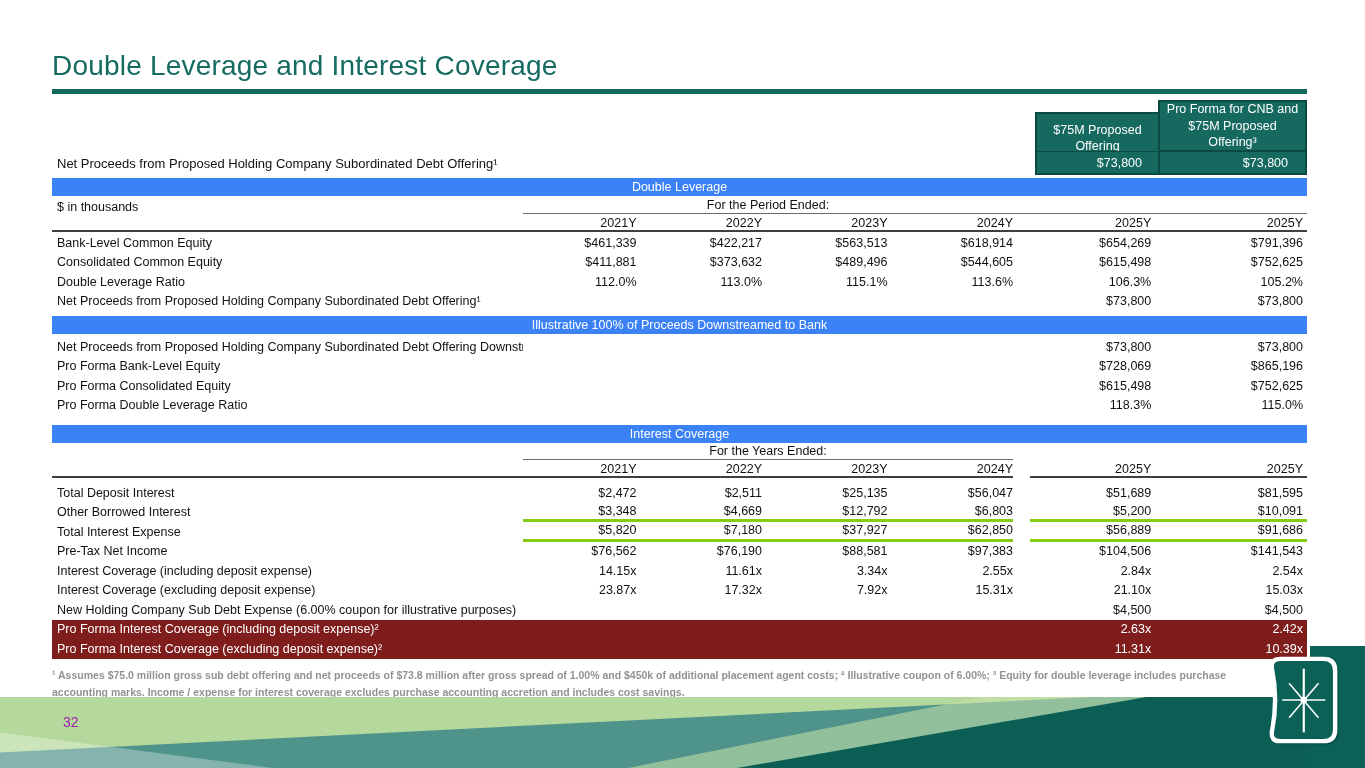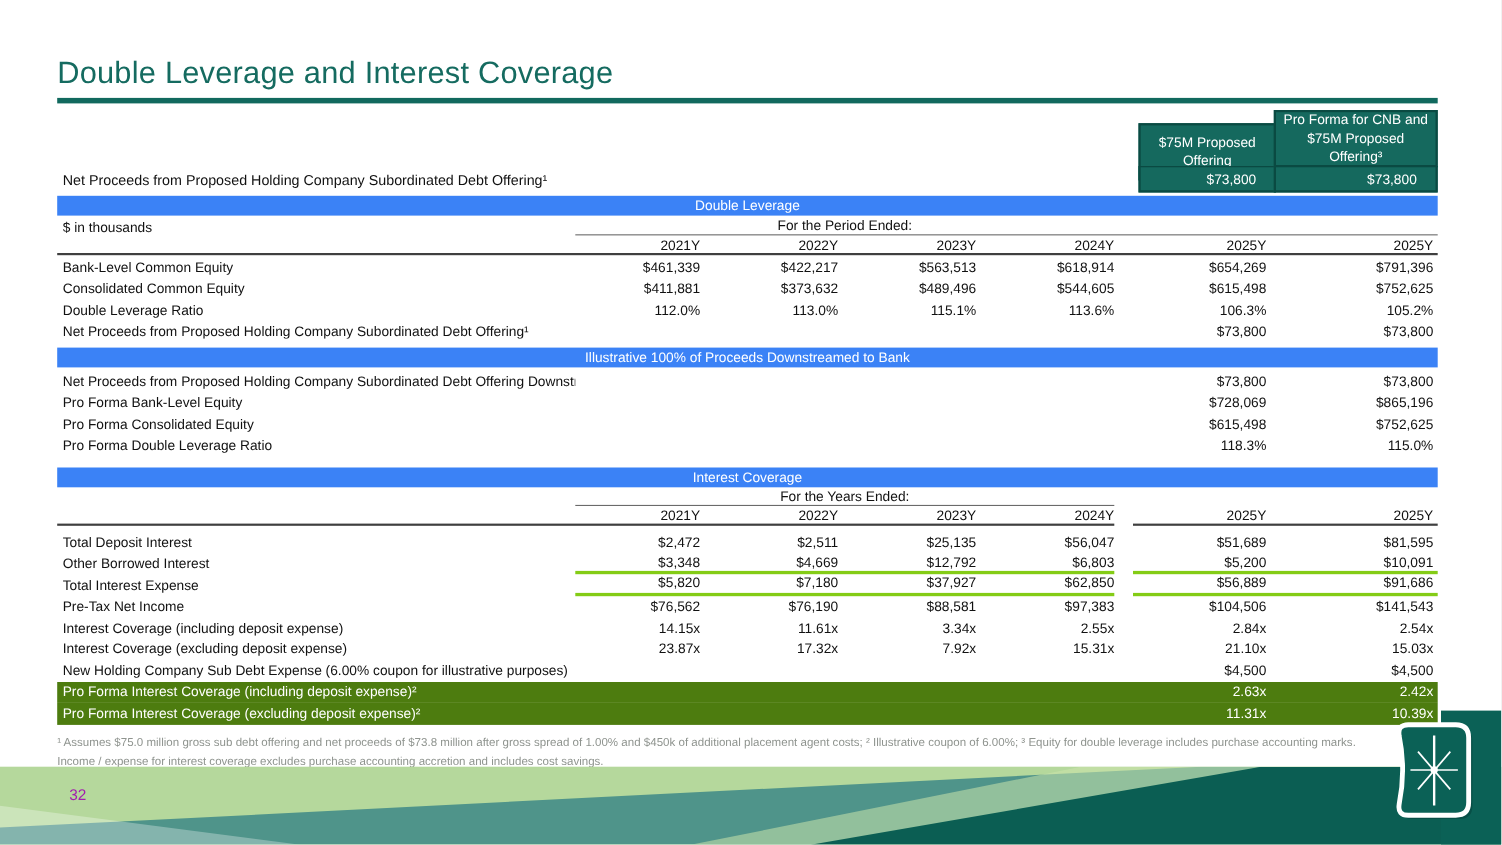--- a/index.html
+++ b/index.html
@@ -42,21 +42,21 @@
   
   .trow { display:flex; align-items:center; height:19.5px; font-size:12.5px; color:#111; }
   .lbl  { flex:1; padding-left:5px; white-space:nowrap; overflow:hidden; }
   .grp  { display:flex; height:100%; align-items:center;gap:12px; }
   .grp1 { width:490px; }
   .grp2 { width:277px; margin-left:17px; }
   .cell { text-align:right; white-space:nowrap; }
   .g1c  { width:122.5px; }
   .g2c1 { width:135px; padding-right:8px; }
   .g2c2 { width:142px; padding-right:4px; }
-  .trow.highlight { background:#4d7c0f; color:#fff;justify-content:center; }
+  .trow.highlight { background:#7f1d1d; color:#fff;justify-content:center; }
   .trow.sumline .grp1, .trow.sumline .grp2 { border-bottom:3px solid #84cc16; }
 
   .rows-abs { position:absolute; left:52px; width:1255px; }
   #dl-rows { top:233px; }
   #ds-rows { top:337px; }
   #ic-rows { top:483px; }
 
   
   .period-row { position:absolute; left:52px; width:1255px; height:17px; display:flex; align-items:center; font-size:12.5px; color:#111; }
   #dl-period { top:197px;align-items:flex-end; }
@@ -71,21 +71,21 @@
   #dl-years { top:214px; border-bottom:2px solid #3f3f3f; }
   #ic-years { top:460px; }
   .yseg { position:absolute; bottom:0; height:2px; background:#3f3f3f; }
   .yseg1 { left:0; width:961px; }
   .yseg2 { left:978px; width:277px; }
   .years-row .trow { height:18px; }
 
   
   .footnote {
     position:absolute; left:52px; top:667px; width:1190px;
-    font-size:10.5px; line-height:1.6; color:#8f948f;
+    font-size:10.5px; line-height:1.6; color:#8f948f;font-weight:bold;
   }
 
   
   .deco { position:absolute; left:0; top:697px; width:1365px; height:71px; }
   .deco div { position:absolute; left:0; top:0; width:100%; height:100%; }
   .deco-bg   { background:#b5d89c; }
   .deco-mid  { background:#4f948a; clip-path:polygon(0 78%, 80% 0, 100% 0, 100% 100%, 0 100%); }
   .deco-pale { background:rgba(255,255,255,0.30); clip-path:polygon(0 50%, 20% 100%, 0 100%); }
   .deco-streak { background:rgba(202,227,172,0.55); clip-path:polygon(46% 100%, 72% 0, 84% 0, 62% 100%); }
   .deco-dark { background:#0b5e53; clip-path:polygon(84% 0, 100% 0, 100% 100%, 54% 100%); }

